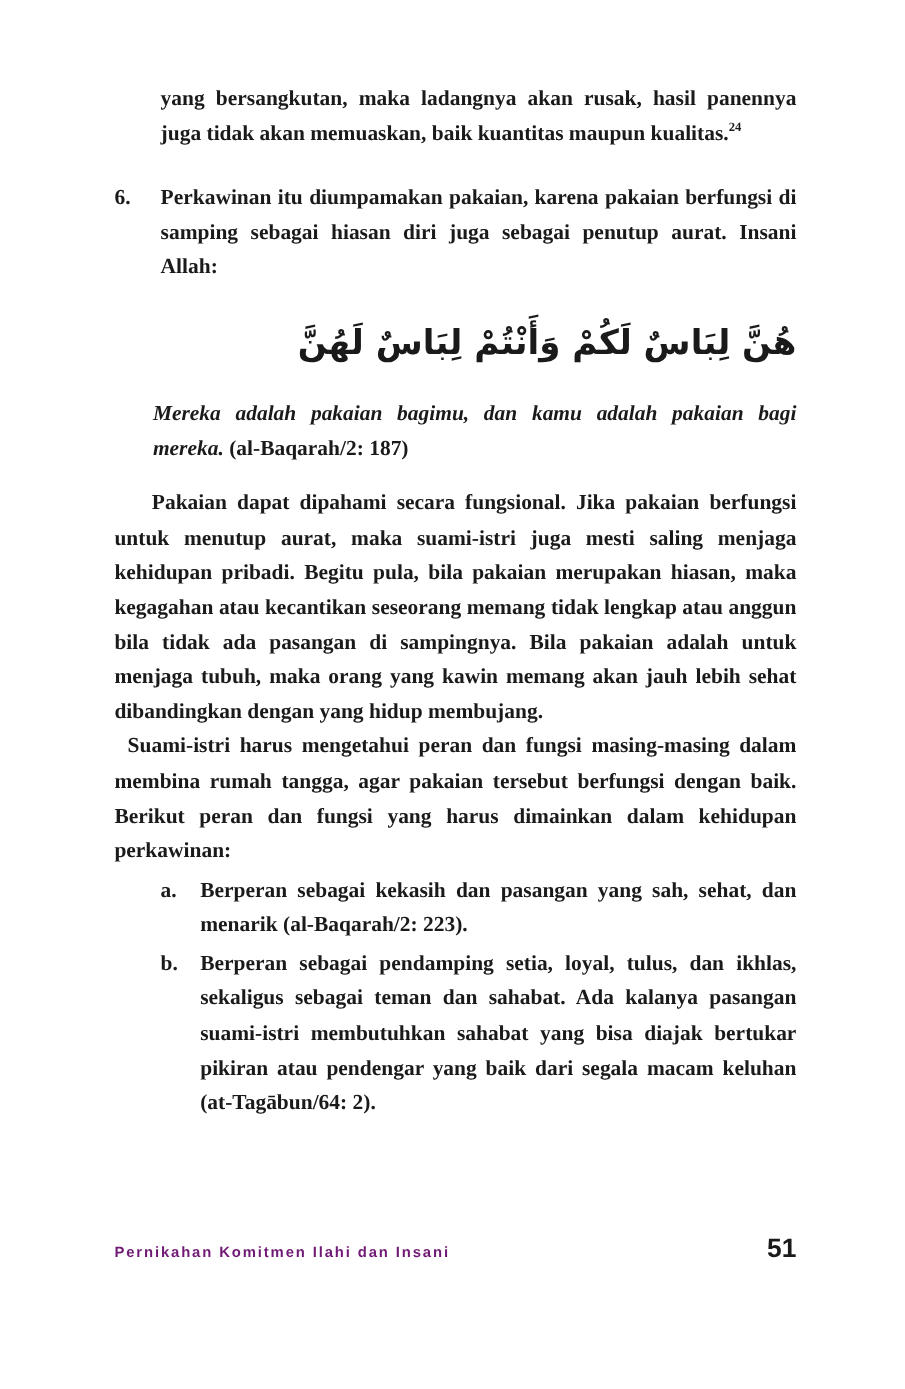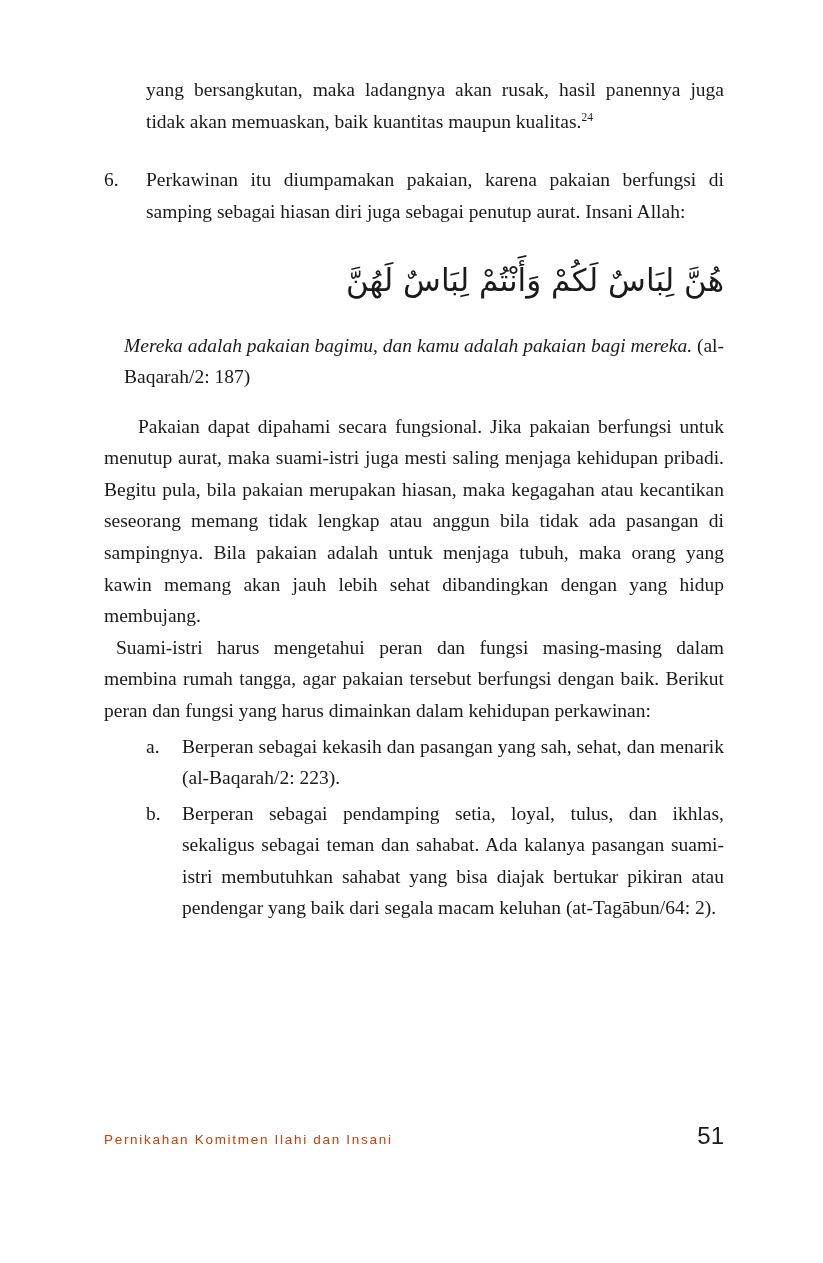--- a/index.html
+++ b/index.html
@@ -14,20 +14,21 @@
     font-family: "Liberation Serif", serif;
     color: #1a1a1a;
     overflow: hidden;
   }
   .page {
     position: absolute;
     top: 0; left: 0;
     width: 823px;
     height: 1263px;
     background: #fff;
+    font-weight: bold;
   }
   .content {
     position: absolute;
     left: 104px;
     top: 74px;
     width: 620px;
   }
   p {
     margin: 0;
     font-size: 19.5px;
@@ -64,21 +65,21 @@
   }
   .arabic {
     font-family: "DejaVu Sans", sans-serif;
     font-size: 31px;
     direction: rtl;
     margin: 26px 0 22px 0;
     line-height: 1.75;
     letter-spacing: 0.5px;
   }
   .translation {
-    margin-left: 20px;
+    margin-left: 35px;
     font-size: 19.5px;
     line-height: 1.62;
     text-align: justify;
   }
   .translation .it {
     font-style: italic;
   }
   .body-block {
     margin-top: 18px;
   }
@@ -101,21 +102,21 @@
     left: 104px;
     top: 1122px;
     width: 620px;
     display: flex;
     justify-content: space-between;
     align-items: baseline;
   }
   .footer-title {
     font-size: 13.5px;
     letter-spacing: 1.7px;
-    color: #c2410c;
+    color: #701a75;
     font-family: "Liberation Sans", sans-serif;
   }
   .footer-page {
     font-size: 24px;
     font-family: "Liberation Sans", sans-serif;
   }
 </style>
 </head>
 <body>
 

